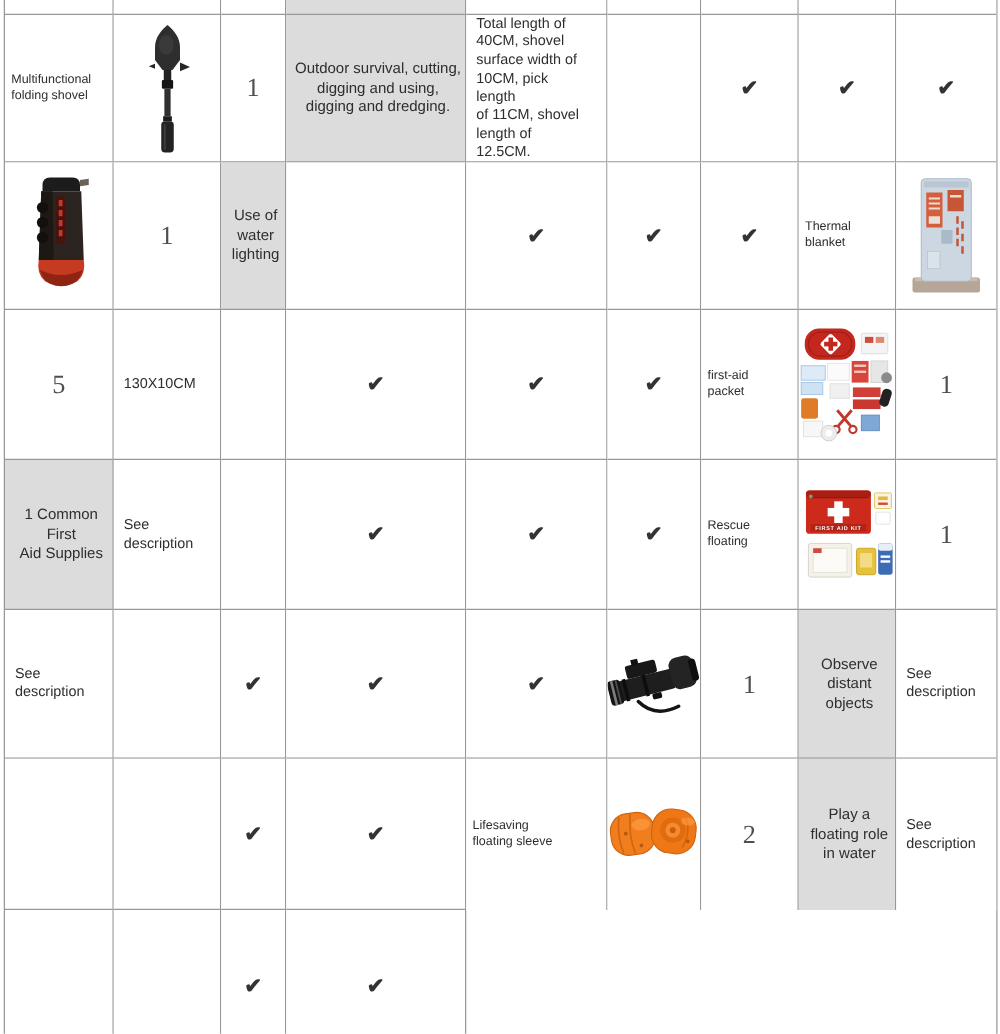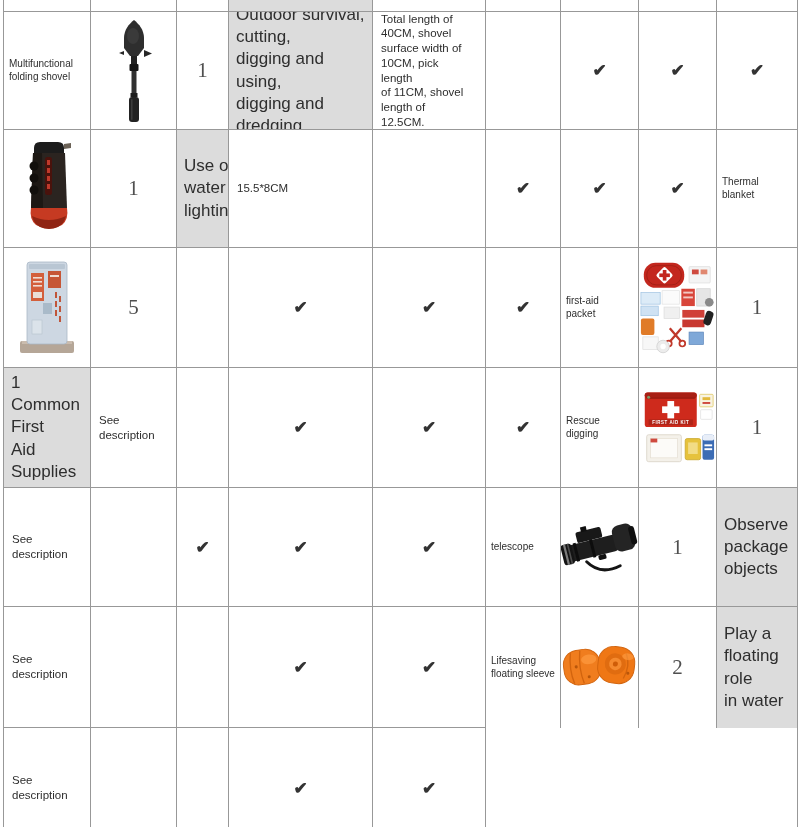--- a/index.html
+++ b/index.html
@@ -33,22 +33,23 @@
   }
   .imgc{display:flex;align-items:center;justify-content:center;}
   .qty{
     display:flex;align-items:center;justify-content:center;
     font-family:"Liberation Serif","DejaVu Serif",serif;
     font-size:21px;color:#4f4f4f;
   }
   .desc{
     display:flex;align-items:center;
     padding:4px 3px 4px 7px;
-    font-size:17px;line-height:1.3;color:#2e2e2e;
+    font-size:12px;line-height:1.3;color:#2e2e2e;
     white-space:pre-line;
+    text-align:center;
   }
   .spec{
     display:flex;align-items:center;
     padding:4px 16px 4px 8px;
     font-size:11.5px;line-height:1.28;color:#2e2e2e;
     white-space:pre-line;
   }
   .check{
     display:flex;align-items:center;justify-content:center;
     font-size:17px;font-weight:bold;color:#333333;
@@ -115,21 +116,20 @@
       <rect x="29" y="20" width="3" height="5" fill="#c0392b"></rect>
       <rect x="29" y="28" width="3" height="5" fill="#c0392b"></rect>
       <rect x="29" y="36" width="3" height="5" fill="#c0392b"></rect>
       <rect x="29" y="44" width="3" height="5" fill="#c0392b"></rect>
       <path d="M13 68 L49 68 Q51 79 44 85 Q31 92 18 85 Q11 79 13 68 Z" fill="#c63a22"></path>
       <path d="M14 76 Q31 84 48 76 Q46 84 40 87 Q31 91 22 87 Q16 84 14 76 Z" fill="#8f2413"></path>
     </svg>
   </div>
   <div class="cell qty">1</div>
   <div class="cell desc g">Use of water lighting</div>
-  <div class="cell spec">15.5*8CM</div>
   <div class="cell"></div>
   <div class="cell check">✔</div>
   <div class="cell check">✔</div>
   <div class="cell check">✔</div>
 
   <div class="cell name">Thermal
 blanket</div>
   <div class="cell imgc">
     <svg width="62" height="100" viewBox="0 0 62 100">
       <rect x="4" y="83" width="54" height="12" rx="2" fill="#b5a697"></rect>
@@ -147,20 +147,21 @@
       <rect x="39" y="34" width="2" height="6" fill="#c0563a"></rect>
       <rect x="39" y="43" width="2" height="6" fill="#c0563a"></rect>
       <rect x="39" y="52" width="2" height="6" fill="#c0563a"></rect>
       <rect x="43" y="38" width="2" height="6" fill="#c0563a"></rect>
       <rect x="43" y="48" width="2" height="6" fill="#c0563a"></rect>
       <rect x="43" y="58" width="2" height="6" fill="#c0563a"></rect>
       <rect x="16" y="62" width="10" height="14" fill="#dbe3ea" stroke="#b6c2cd" stroke-width="0.6"></rect>
     </svg>
   </div>
   <div class="cell qty">5</div>
+  <div class="cell spec">130X10CM</div>
   <div class="cell"></div>
   <div class="cell check">✔</div>
   <div class="cell check">✔</div>
   <div class="cell check">✔</div>
 
   <div class="cell name">first-aid
 packet</div>
   <div class="cell imgc">
     <svg width="80" height="98" viewBox="0 0 80 98">
       <rect x="5" y="2" width="42" height="26" rx="12" fill="#c3271e"></rect>
@@ -196,21 +197,21 @@
   <div class="cell qty">1</div>
   <div class="cell desc g">1 Common First
 Aid Supplies</div>
   <div class="cell spec">See description</div>
   <div class="cell"></div>
   <div class="cell check">✔</div>
   <div class="cell check">✔</div>
   <div class="cell check">✔</div>
 
   <div class="cell name">Rescue
-digging</div>
+floating</div>
   <div class="cell imgc">
     <svg width="80" height="90" viewBox="0 0 80 90">
       <rect x="6" y="8" width="54" height="36" rx="3" fill="#ce2a1c"></rect>
       <rect x="6" y="8" width="54" height="6" rx="3" fill="#a81f14"></rect>
       <line x1="8" y1="14" x2="58" y2="14" stroke="#8f1a10" stroke-width="1"></line>
       <circle cx="10" cy="13" r="1.6" fill="#7d9b6a"></circle>
       <rect x="29.5" y="17" width="7" height="18" fill="#ffffff"></rect>
       <rect x="24" y="22.5" width="18" height="7" fill="#ffffff"></rect>
       <rect x="10" y="36" width="46" height="6" fill="#b02418"></rect>
       <text x="33" y="41" font-size="4.6" fill="#ffffff" text-anchor="middle" letter-spacing="0.6" font-family="Liberation Sans, sans-serif" font-weight="bold">FIRST AID KIT</text>
@@ -229,41 +230,40 @@
       <rect x="68" y="66" width="8" height="2" fill="#ffffff"></rect>
     </svg>
   </div>
   <div class="cell qty">1</div>
   <div class="cell spec">See description</div>
   <div class="cell"></div>
   <div class="cell check">✔</div>
   <div class="cell check">✔</div>
   <div class="cell check">✔</div>
 
-  <div class="cell name">telescope</div>
   <div class="cell imgc">
     <svg width="78" height="70" viewBox="0 0 78 70">
       <g transform="rotate(-14 39 33)">
         <rect x="6" y="26" width="52" height="17" rx="5" fill="#1e1e1e"></rect>
         <rect x="13" y="25" width="3" height="19" fill="#0d0d0d"></rect>
         <rect x="30" y="25" width="3" height="19" fill="#0d0d0d"></rect>
         <rect x="0" y="24" width="11" height="21" rx="3" fill="#141414"></rect>
         <rect x="3" y="24" width="2.2" height="21" fill="#7d7d7d"></rect>
         <rect x="7" y="24" width="1.6" height="21" fill="#4d4d4d"></rect>
         <rect x="54" y="18" width="21" height="27" rx="7" fill="#242424"></rect>
         <rect x="71" y="22" width="6" height="19" rx="3" fill="#0f0f0f"></rect>
         <rect x="18" y="15" width="26" height="11" rx="2" fill="#181818"></rect>
         <rect x="24" y="11" width="6" height="5" fill="#101010"></rect>
         <rect x="35" y="43" width="8" height="5" rx="1.5" fill="#101010"></rect>
       </g>
       <path d="M26 50 Q40 64 60 54" stroke="#151515" stroke-width="3" fill="none" stroke-linecap="round"></path>
     </svg>
   </div>
   <div class="cell qty">1</div>
-  <div class="cell desc g">Observe package objects</div>
+  <div class="cell desc g">Observe distant objects</div>
   <div class="cell spec">See description</div>
   <div class="cell"></div>
   <div class="cell check"></div>
   <div class="cell check">✔</div>
   <div class="cell check">✔</div>
 
   <div class="cell name row-last">Lifesaving
 floating sleeve</div>
   <div class="cell imgc row-last">
     <svg width="80" height="52" viewBox="0 0 80 52">

